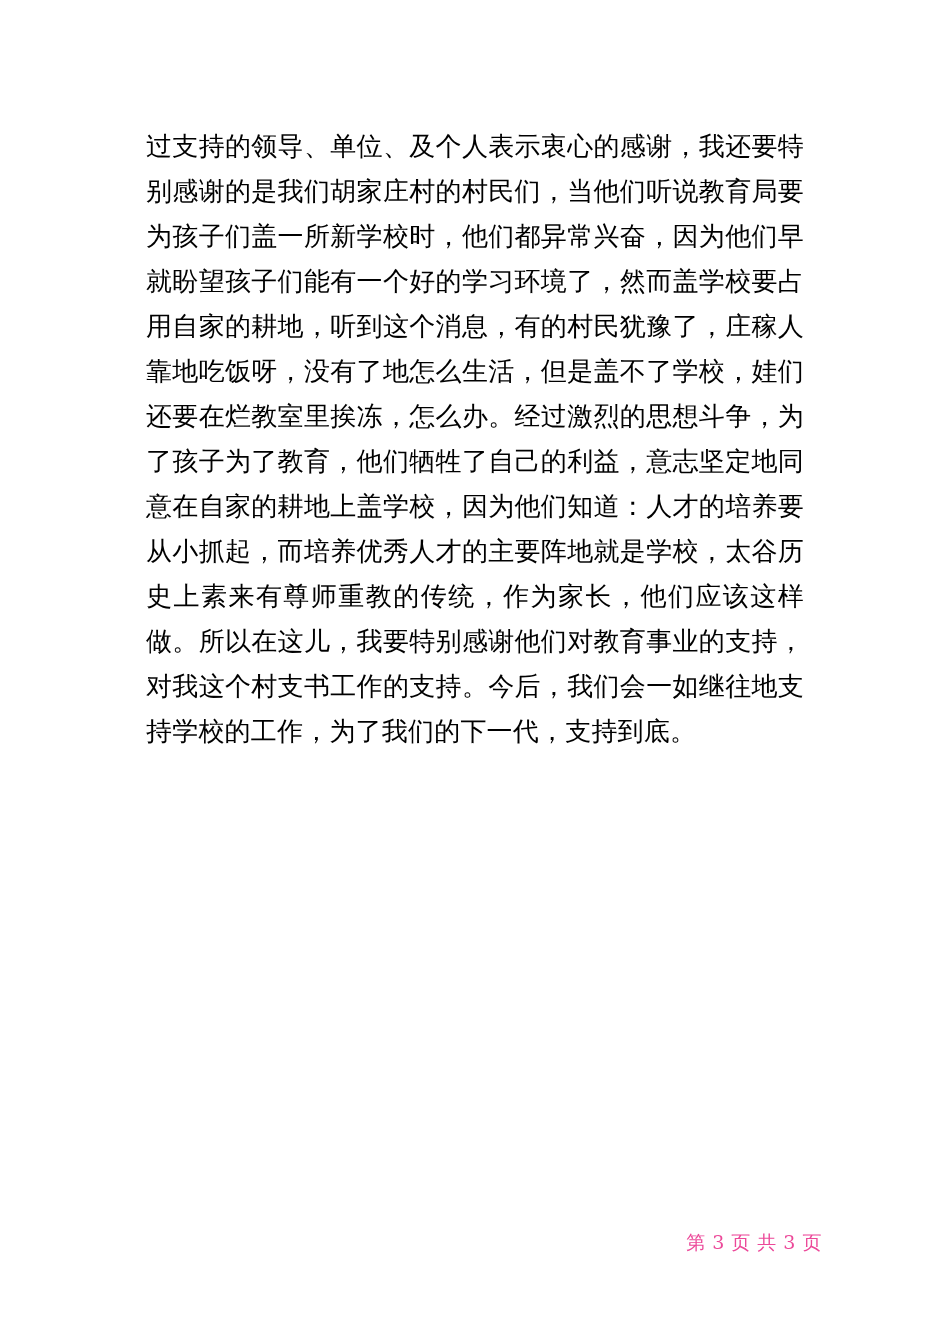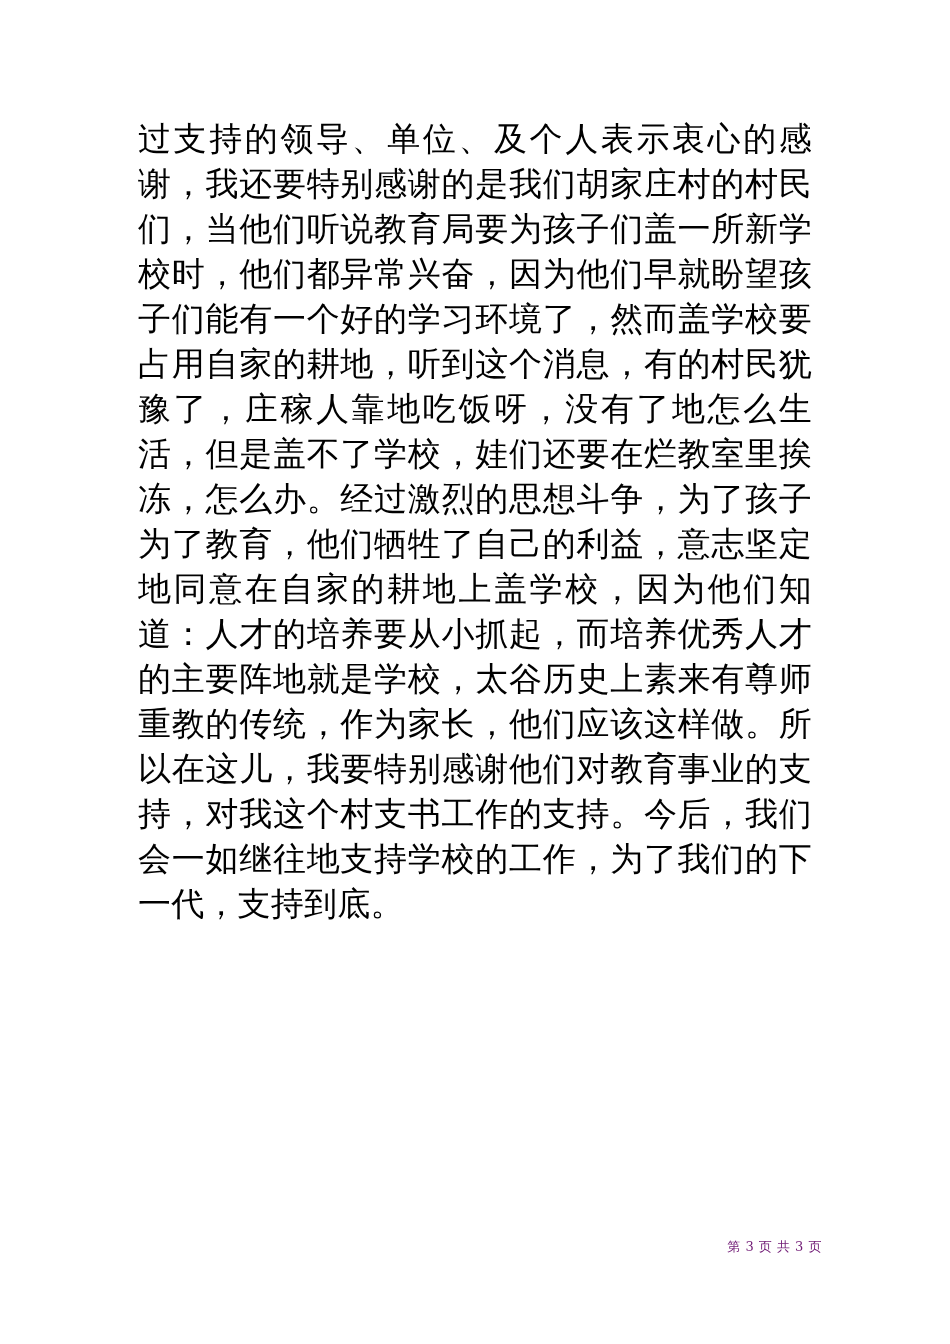--- a/index.html
+++ b/index.html
@@ -16,41 +16,41 @@
     font-family: "DejaVu Serif", "Liberation Serif", serif;
     overflow: hidden;
   }
   .content {
     position: absolute;
     left: 130px;
     top: 108px;
     width: 690px;
   }
   .para {
-    margin: 8px;
-    font-size: 33px;
+    margin: 16px;
+    font-size: 26px;
     line-height: 45px;
     color: #000000;
     text-align: justify;
     text-justify: inter-character;
     letter-spacing: 0.2px;
     white-space: pre-wrap;
   }
   .para.indent {
     text-indent: 2em;
   }
   .para + .para {
     margin-top: 0;
   }
   .footer {
     position: absolute;
     right: 128px;
     bottom: 88px;
-    font-size: 13px;
-    color: #701a75;
+    font-size: 19px;
+    color: #ec4899;
     font-family: "DejaVu Serif", "Liberation Serif", serif;
     letter-spacing: 0.5px;
     white-space: nowrap;
   }
 </style>
 </head>
 <body>
 
 <div class="page">
 

